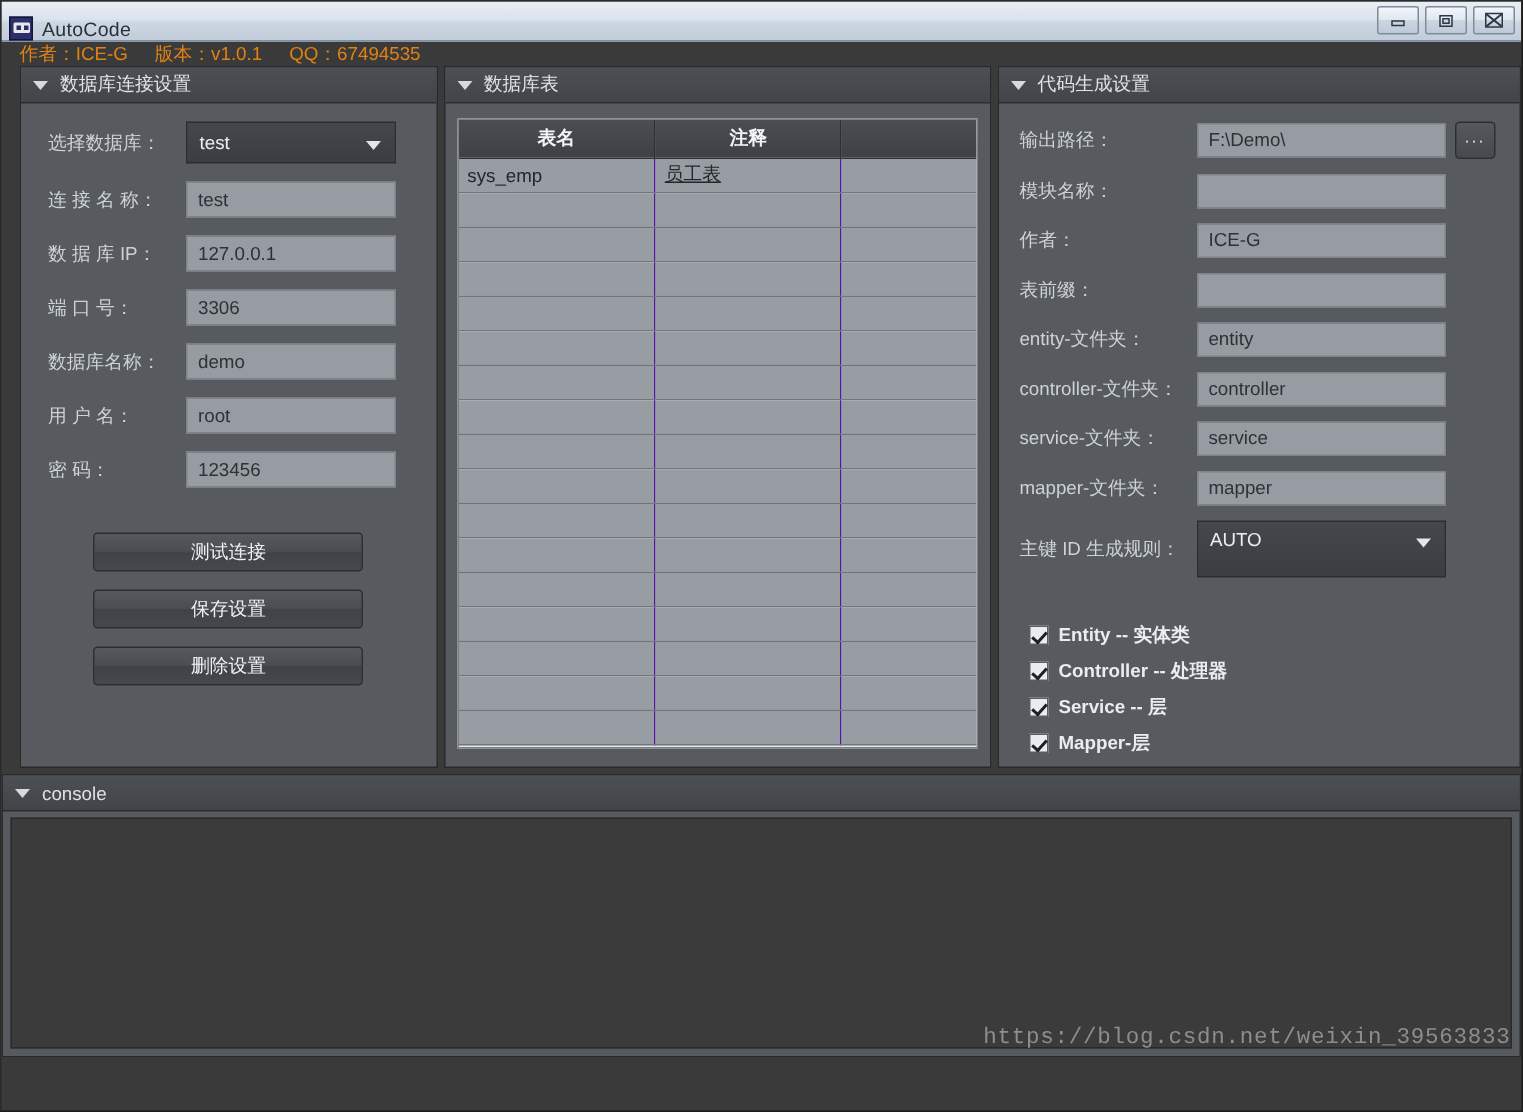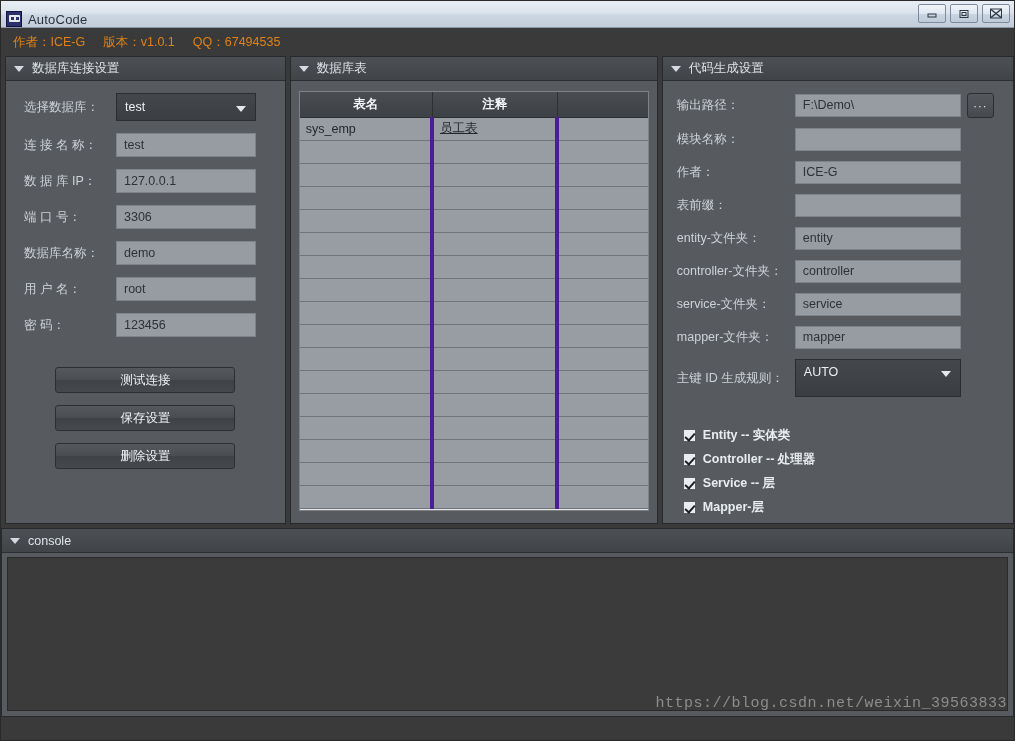--- a/index.html
+++ b/index.html
@@ -61,35 +61,35 @@
     background: linear-gradient(to bottom, #f2f6fa 0%, #dfe7f0 50%, #ccd6e2 51%, #bfcad8 100%);
     border: 1px solid #7e8b9c;
     border-radius: 2px;
     display: flex; align-items: center; justify-content: center;
     cursor: default;
   }
   .tb-btn svg { display: block; }
 
   
   .infobar {
-    height: 28px;
+    height: 16px;
     background: #3a3a3a;
     display: flex; align-items: center;
     padding-left: 12px;
     gap: 18px;
     color: #e08214;
     font-size: 12.5px;
   }
 
   
   .main {
     display: flex;
     height: 468px;
     background: #3a3a3a;
-    padding: 0 0 0 4px;
+    padding: 0 0 0 12px;
     justify-content: center;
   }
   .col {
     background: #575b5f;
     border: 1px solid #272a2d;
     position: relative;
   }
   .col-left   { width: 283px; margin-left: 0px; }
   .col-mid    { width: 371px; margin-left: 4px; }
   .col-right  { width: 355px; margin-left: 4px; }
@@ -181,21 +181,21 @@
     font-size: 12.5px;
     height: 25px;
     border-right: 1px solid #2d3033;
     border-bottom: 1px solid #2d3033;
     font-weight: bold;
   }
   table.dbt th:last-child { border-right: none; }
   table.dbt td {
     height: 23px;
     background: #979da2;
-    border-right: 4px solid #4c1d95;
+    border-right: 1px solid #4c1d95;
     border-bottom: 1px solid #6f757a;
     color: #23272b;
     font-size: 12.5px;
     padding-left: 6px;
     white-space: nowrap; overflow: hidden;
   }
   table.dbt td:last-child { border-right: none; }
   .col-a { width: 38%; }
   .col-b { width: 36%; }
   .col-c { width: 26%; }

